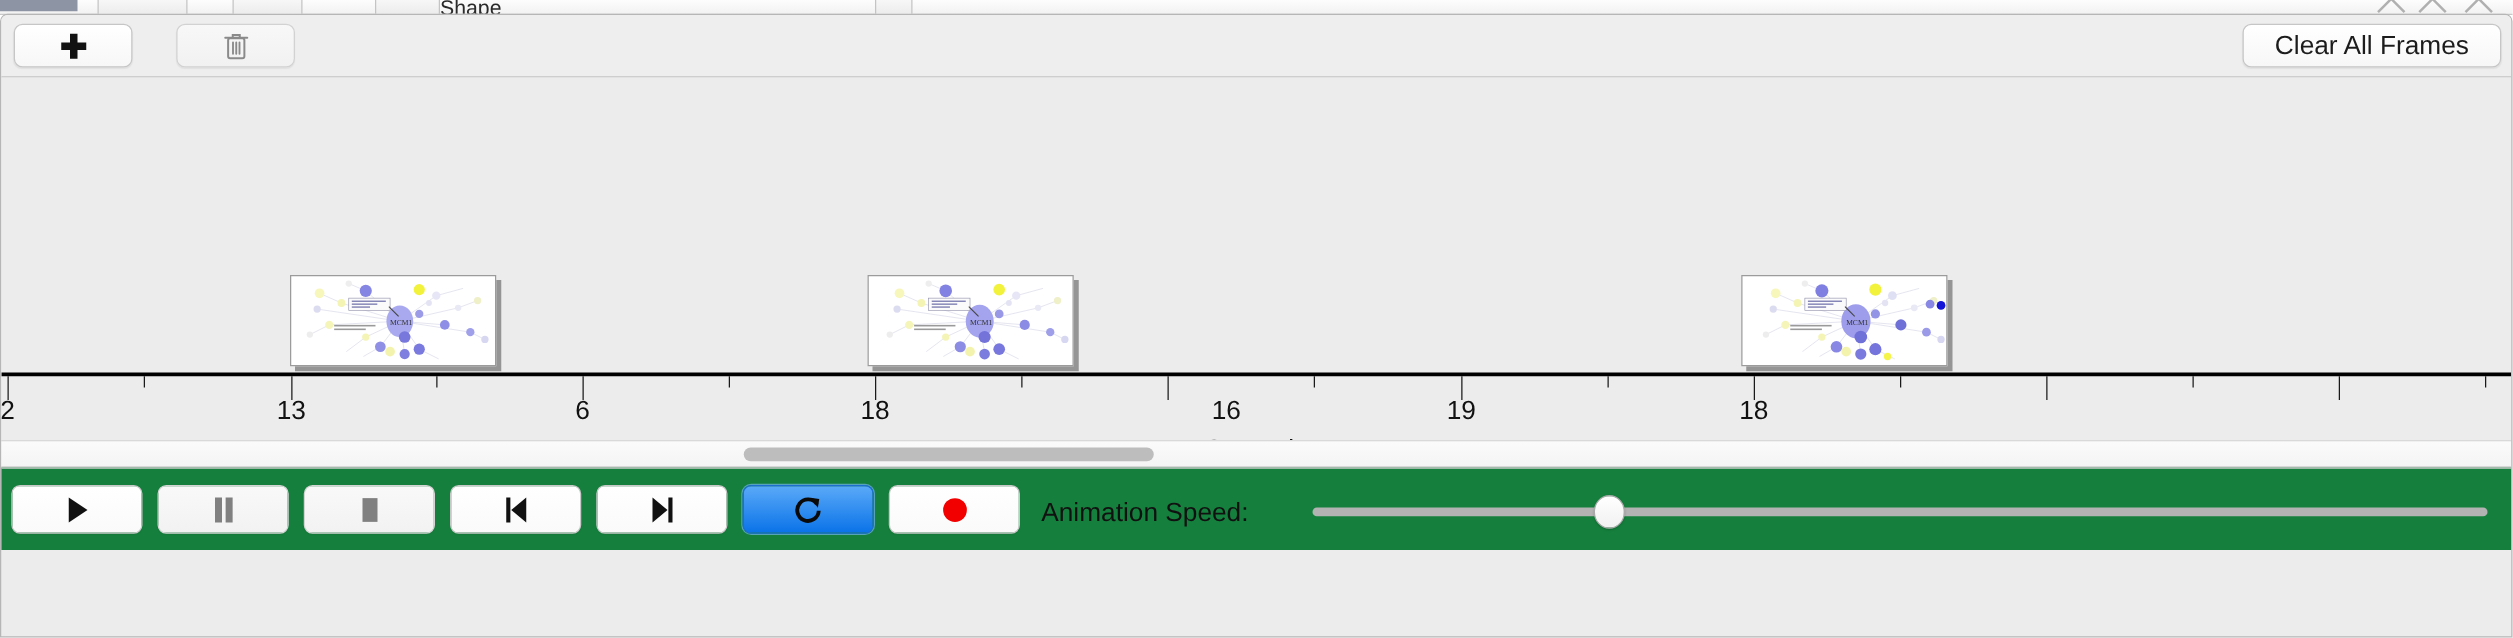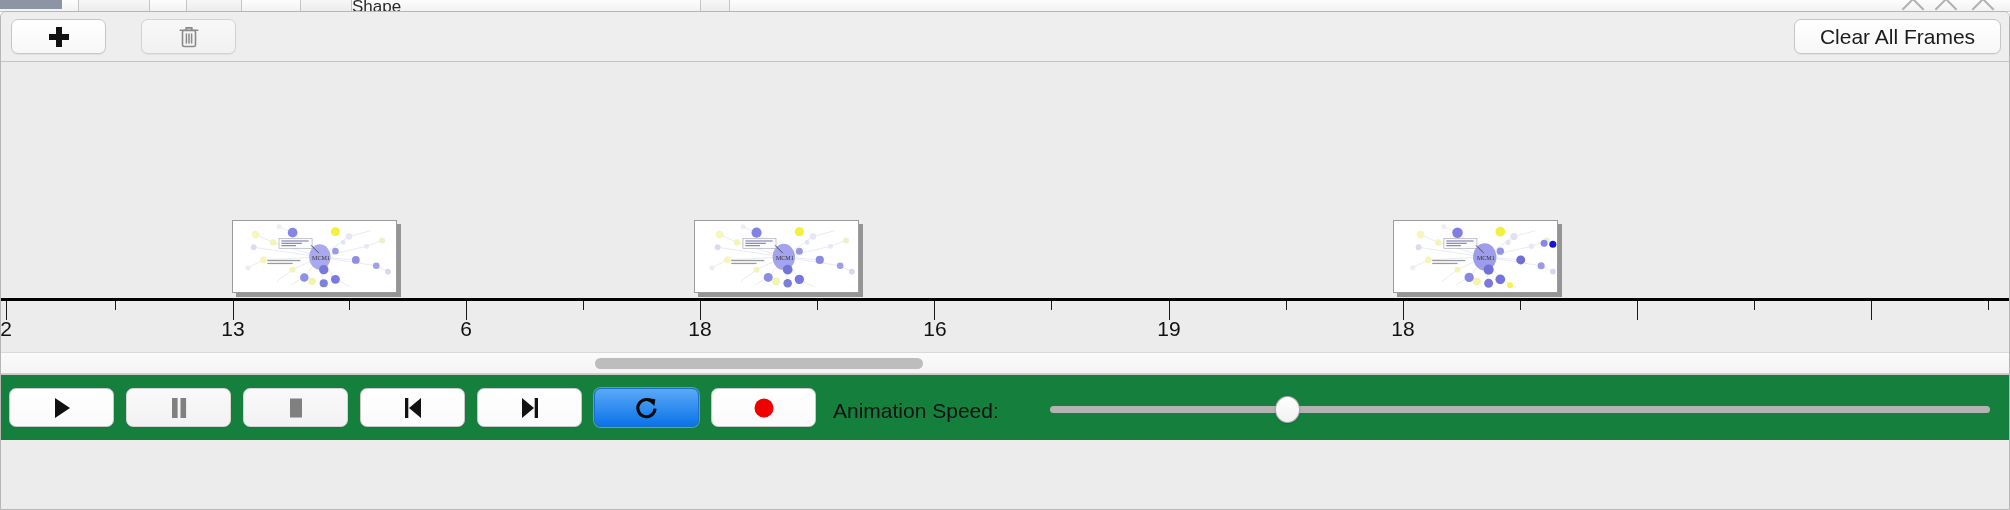--- a/index.html
+++ b/index.html
@@ -412,21 +412,21 @@
     <div class="tickmark minor" style="left:1050px; top:239px;"></div>
     <div class="tickmark minor" style="left:1285px; top:239px;"></div>
     <div class="tickmark minor" style="left:1519px; top:239px;"></div>
     <div class="tickmark minor" style="left:1753px; top:239px;"></div>
     <div class="tickmark minor" style="left:1987px; top:239px;"></div>
 
     <div class="ticklabel" style="left:5px;    top:255px;">2</div>
     <div class="ticklabel" style="left:232px;  top:255px;">13</div>
     <div class="ticklabel" style="left:465px;  top:255px;">6</div>
     <div class="ticklabel" style="left:699px;  top:255px;">18</div>
-    <div class="ticklabel" style="left:934px;  top:255px;text-align:right;">16</div>
+    <div class="ticklabel" style="left:980px;  top:255px;text-align:right;">16</div>
     <div class="ticklabel" style="left:1168px; top:255px;">19</div>
     <div class="ticklabel" style="left:1402px; top:255px;">18</div>
 
     <div id="axis-title" style="top:286px;">Seconds</div>
   </div>
 
   <div id="hscroll">
     <div id="hscroll-thumb" style="left:594px; width:328px;"></div>
   </div>
 

